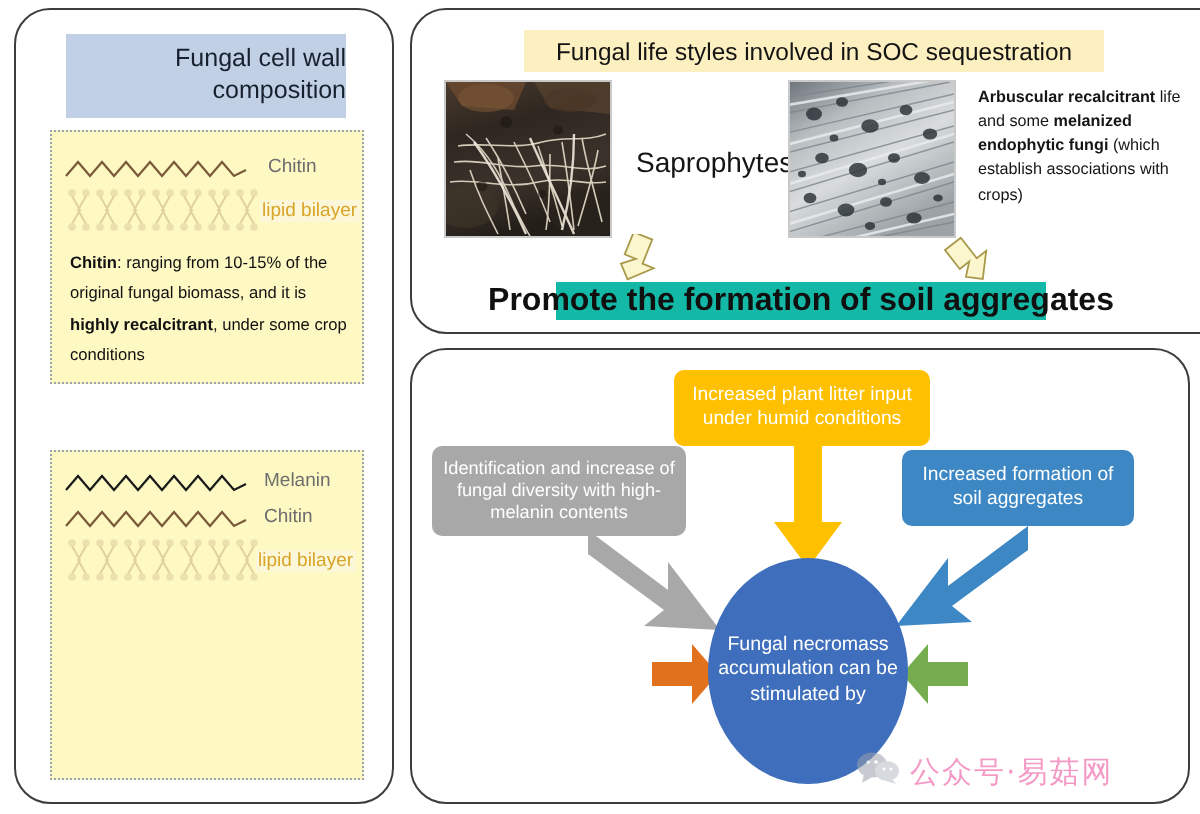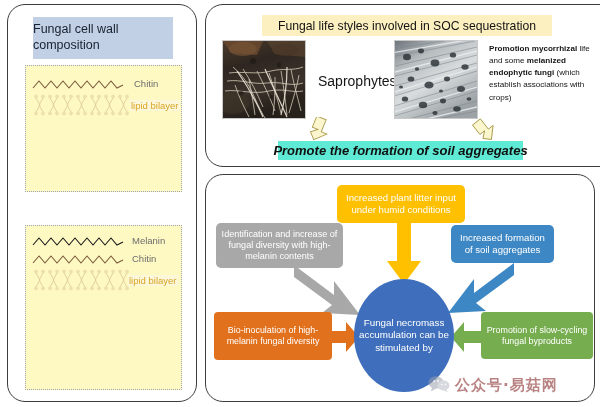--- a/index.html
+++ b/index.html
@@ -19,21 +19,21 @@
     background: #ffffff;
   }
 
   
   #panel-left { left: 7px; top: 4px; width: 190px; height: 398px; }
 
   #cellwall-header {
     position: absolute; left: 25px; top: 12px; width: 140px; height: 42px;
     background: #c2d0e6;
     display: flex; align-items: center; justify-content: center;
-    text-align: left; line-height: 1.25;
+    text-align: right; line-height: 1.25;
     font-size: 12.5px; color: #16202e;
   }
 
   .sub-box {
     position: absolute;
     border: 1px dotted #9aa3b0;
     background: #fef9c3;
   }
   #chitin-box  { left: 17px; top: 60px;  width: 157px; height: 127px; }
   #melanin-box { left: 17px; top: 220px; width: 157px; height: 165px; }
@@ -84,25 +84,24 @@
     font-size: 14px; color: #151515; white-space: nowrap;
   }
   #label-amf {
     position: absolute; left: 283px; top: 38px; width: 104px;
     font-size: 8.1px; color: #151515; line-height: 1.5;
   }
   #label-amf b { font-weight: bold; }
 
   #promote-box {
     position: absolute; left: 72px; top: 136px; width: 245px; height: 19px;
-    background: #5eead4;
+    background: #14b8a6;
     display: flex; align-items: center; justify-content: center;
-    font-size: 13px; font-weight: bold; color: #101010;
+    font-size: 16px; font-weight: bold; color: #101010;
     white-space: nowrap;
-    font-style: italic;
   }
   .pale-arrow { position: absolute; }
   #pale-arrow-l { left: 103px; top: 112px; }
   #pale-arrow-r { left: 265px; top: 112px; }
 
   
   #panel-bottom { left: 205px; top: 174px; width: 390px; height: 228px; }
 
   .flowbox {
     position: absolute;
@@ -110,21 +109,21 @@
     display: flex; align-items: center; justify-content: center;
     text-align: center;
     color: #ffffff;
     line-height: 1.22;
     padding: 2px 4px;
   }
   #box-litter   { left: 131px; top: 10px;  width: 128px; height: 38px;
                   background: #ffc000; font-size: 9.6px; }
   #box-identify { left: 10px;  top: 48px;  width: 127px; height: 45px;
                   background: #a8a8a8; font-size: 9.1px; }
-  #box-aggreg   { left: 245px; top: 50px;  width: 103px; height: 38px;
+  #box-aggreg   { left: 245px; top: 50px;  width: 116px; height: 38px;
                   background: #3c87c4; font-size: 9.6px; }
 
   
   .arrowbox {
     position: absolute;
     display: flex; align-items: center;
     color: #ffffff; line-height: 1.22;
     text-align: center;
   }
   #box-bio {
@@ -156,23 +155,22 @@
   #arrow-orange { left: 120px; top: 146px; }
   #arrow-green  { left: 244px; top: 146px; }
 
   
   #watermark {
     position: absolute; left: 428px; top: 375px;
     display: flex; align-items: center; gap: 5px;
     opacity: 0.55;
   }
   #watermark-text {
-    font-size: 15px; color: #7f1d1d; letter-spacing: 1px;
+    font-size: 15px; color: #ec4899; letter-spacing: 1px;
     font-family: "DejaVu Sans", sans-serif;
-    font-weight: bold;
   }
 </style>
 </head>
 <body>
 
 <div id="root">
 
   <div class="panel" id="panel-left">
 
     <div id="cellwall-header">Fungal cell wall composition</div>
@@ -223,20 +221,21 @@
               <circle cx="74" cy="19.5" r="1.9" fill="#ece0ae" stroke="none"></circle>
               <circle cx="81" cy="19.5" r="1.9" fill="#ece0ae" stroke="none"></circle>
               <circle cx="88" cy="19.5" r="1.9" fill="#ece0ae" stroke="none"></circle>
               <circle cx="95" cy="19.5" r="1.9" fill="#ece0ae" stroke="none"></circle>
             </g>
           </g>
         </svg>
       </div>
       <div class="row-label lipid" style="left:104px; top:34px;">lipid bilayer</div>
 
+      <div class="body-text" style="left:9px; top:58px; width:141px;" id="chitin-text"><b>Chitin</b><span>: ranging from 10-15% of the original fungal biomass, and it is </span><b>highly recalcitrant</b><span>, under some crop conditions</span></div>
     </div>
 
     <div class="sub-box" id="melanin-box">
 
       <div class="layer" style="left:6px; top:9px;">
         <svg width="92" height="14" viewBox="0 0 92 14">
           <polyline points="1,10 7,3 13,10 19,3 25,10 31,3 37,10 43,3 49,10 55,3 61,10 67,3 73,10 79,3 85,10 91,7" fill="none" stroke="#1a1a1a" stroke-width="1.1"></polyline>
         </svg>
       </div>
       <div class="row-label" style="left:106px; top:9px;">Melanin</div>
@@ -393,21 +392,21 @@
           <ellipse cx="62" cy="68" rx="3.8" ry="2.8"></ellipse>
           <ellipse cx="22" cy="28" rx="2.2" ry="1.8"></ellipse>
           <ellipse cx="46" cy="50" rx="2" ry="1.6"></ellipse>
           <ellipse cx="74" cy="58" rx="2.4" ry="1.8"></ellipse>
           <ellipse cx="6" cy="46" rx="2" ry="1.6"></ellipse>
           <ellipse cx="40" cy="72" rx="2.6" ry="2"></ellipse>
         </g>
       </svg>
     </div>
 
-    <div id="label-amf"><b>Promotion mycorrhizal</b><span> life and some </span><b>melanized endophytic fungi</b><span> (which establish associations with crops)</span></div>
+    <div id="label-amf"><b>Arbuscular recalcitrant</b><span> life and some </span><b>melanized endophytic fungi</b><span> (which establish associations with crops)</span></div>
 
     <div class="pale-arrow" id="pale-arrow-l">
       <svg width="26" height="26" viewBox="0 0 26 26">
         <polygon points="3,2 13,2 13,15 19,15 9,25 3,19 9,14 3,14" fill="#fcf6cf" stroke="#a89a4a" stroke-width="0.9" transform="rotate(22 13 13)"></polygon>
       </svg>
     </div>
     <div class="pale-arrow" id="pale-arrow-r">
       <svg width="26" height="26" viewBox="0 0 26 26">
         <polygon points="3,2 13,2 13,15 19,15 9,25 3,19 9,14 3,14" fill="#fcf6cf" stroke="#a89a4a" stroke-width="0.9" transform="rotate(-38 13 13) translate(4 0)"></polygon>
       </svg>
@@ -447,23 +446,21 @@
         <polygon points="34,10 14,10 14,1 1,16 14,31 14,22 34,22" fill="#76ad4e"></polygon>
       </svg>
     </div>
 
     <div class="flowbox" id="box-identify">Identification and increase of fungal diversity with high-melanin contents</div>
 
     <div class="flowbox" id="box-litter">Increased plant litter input under humid conditions</div>
 
     <div class="flowbox" id="box-aggreg">Increased formation of soil aggregates</div>
 
-    <div class="arrowbox" id="box-bio">Bio-inoculation of high-melanin fungal diversity</div>
-
-    <div class="arrowbox" id="box-promo">Promotion of slow-cycling fungal byproducts</div>
+
 
     <div id="ellipse-center">Fungal necromass accumulation can be stimulated by</div>
   </div>
 
   <div id="watermark">
     <span>
       <svg width="22" height="17" viewBox="0 0 22 17">
         <ellipse cx="8" cy="7.5" rx="7.5" ry="6.2" fill="#9aa0ad"></ellipse>
         <polygon points="4,12 3,16.5 8,13.5" fill="#9aa0ad"></polygon>
         <ellipse cx="15.5" cy="10.5" rx="6" ry="5" fill="#b7bcc6"></ellipse>

